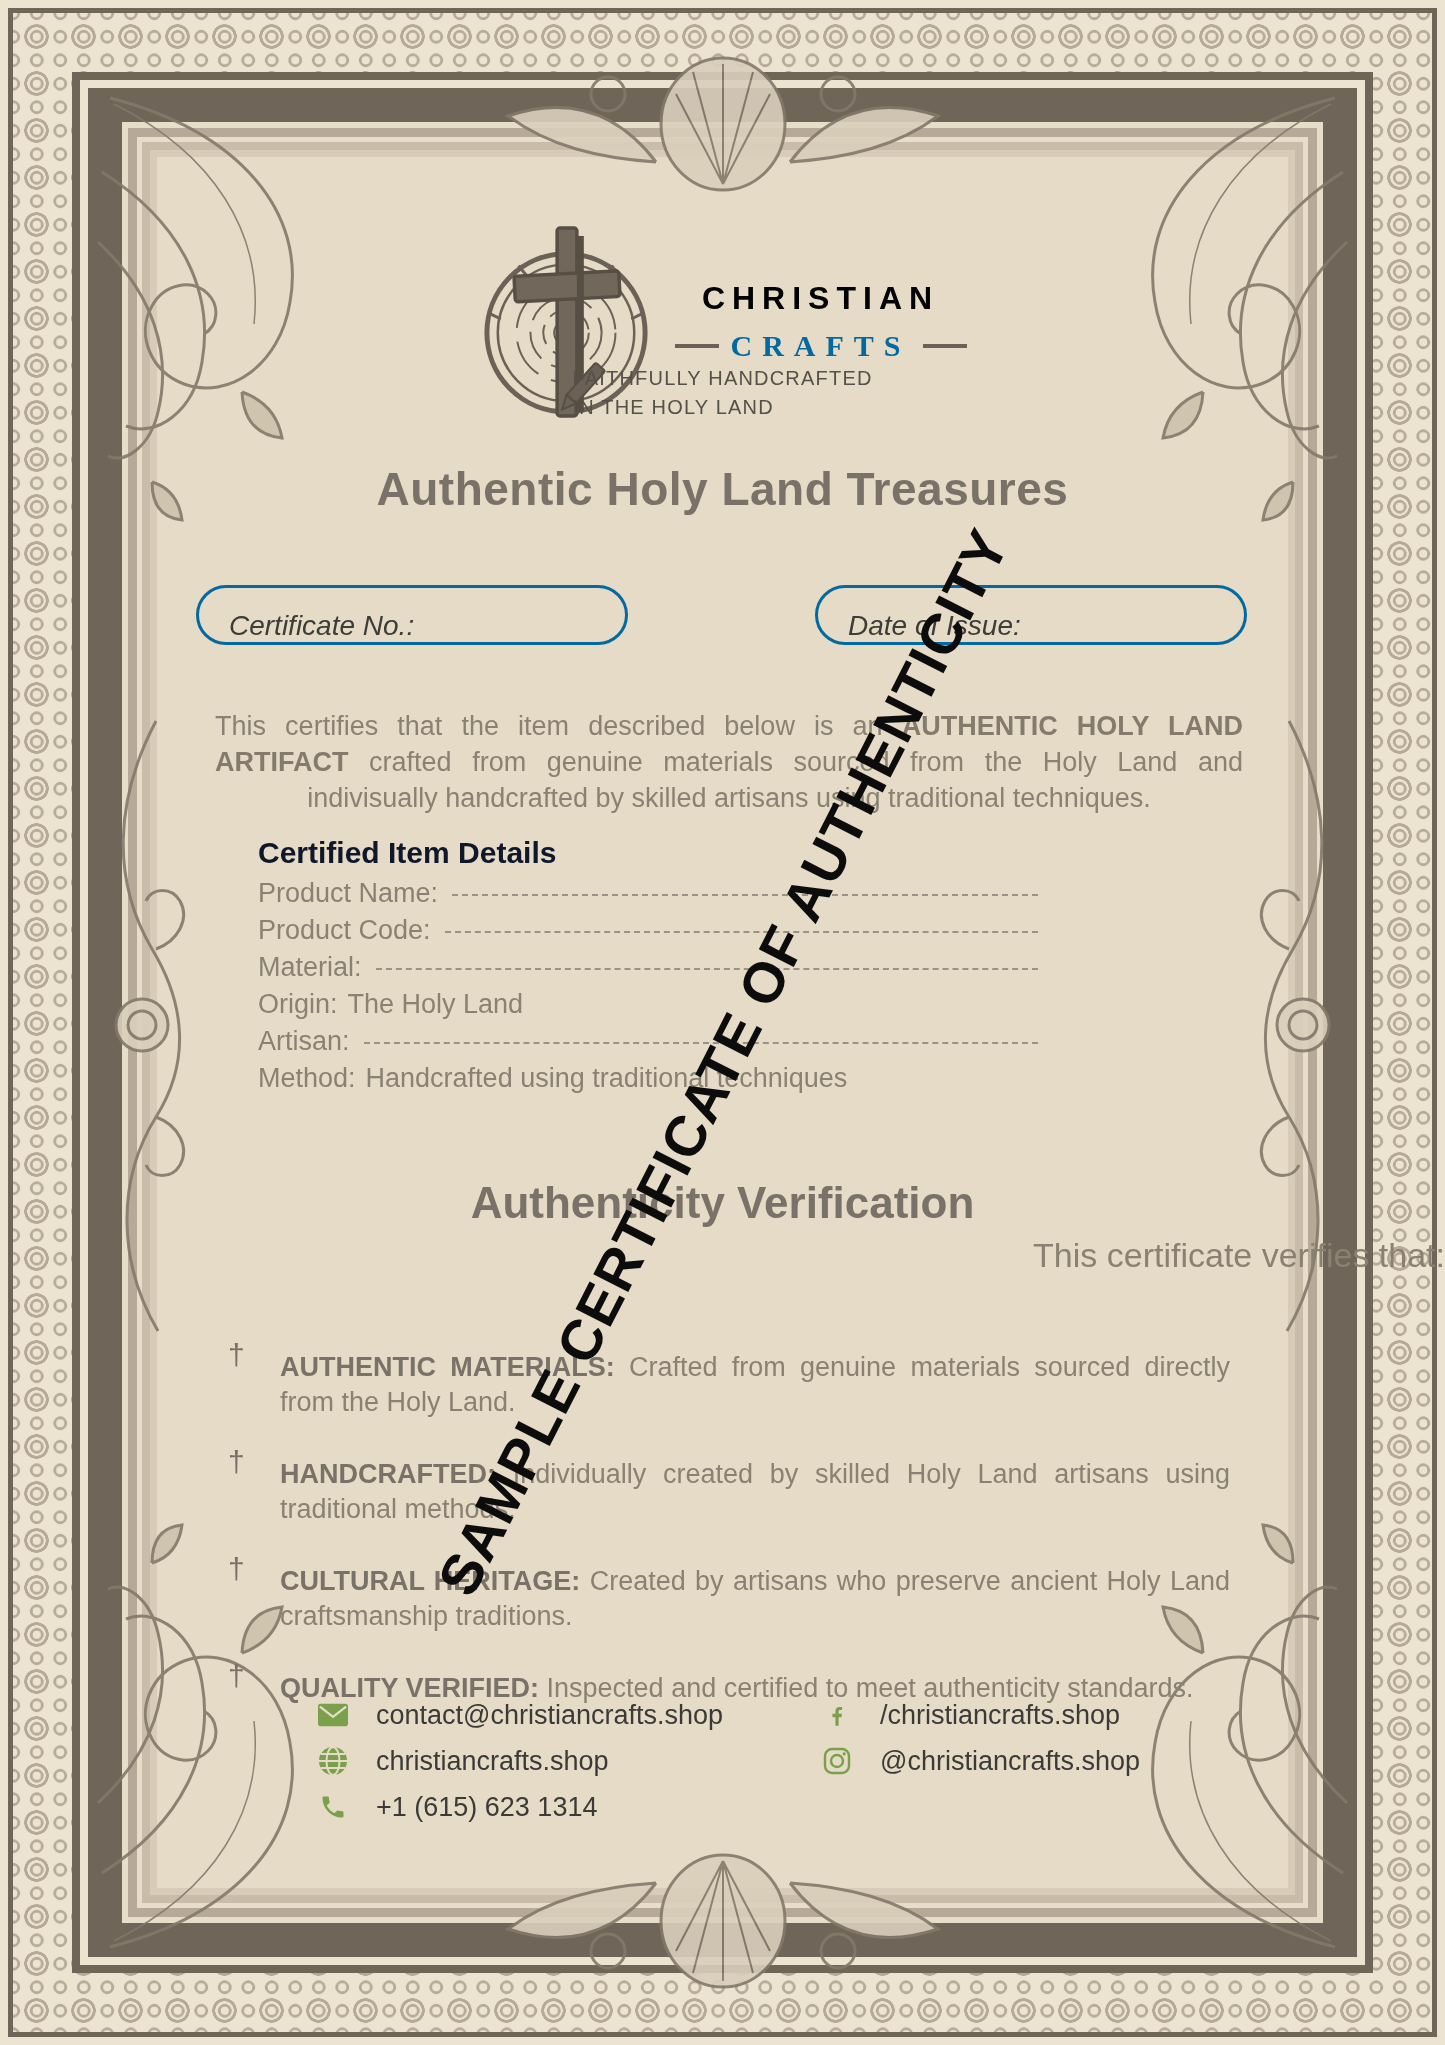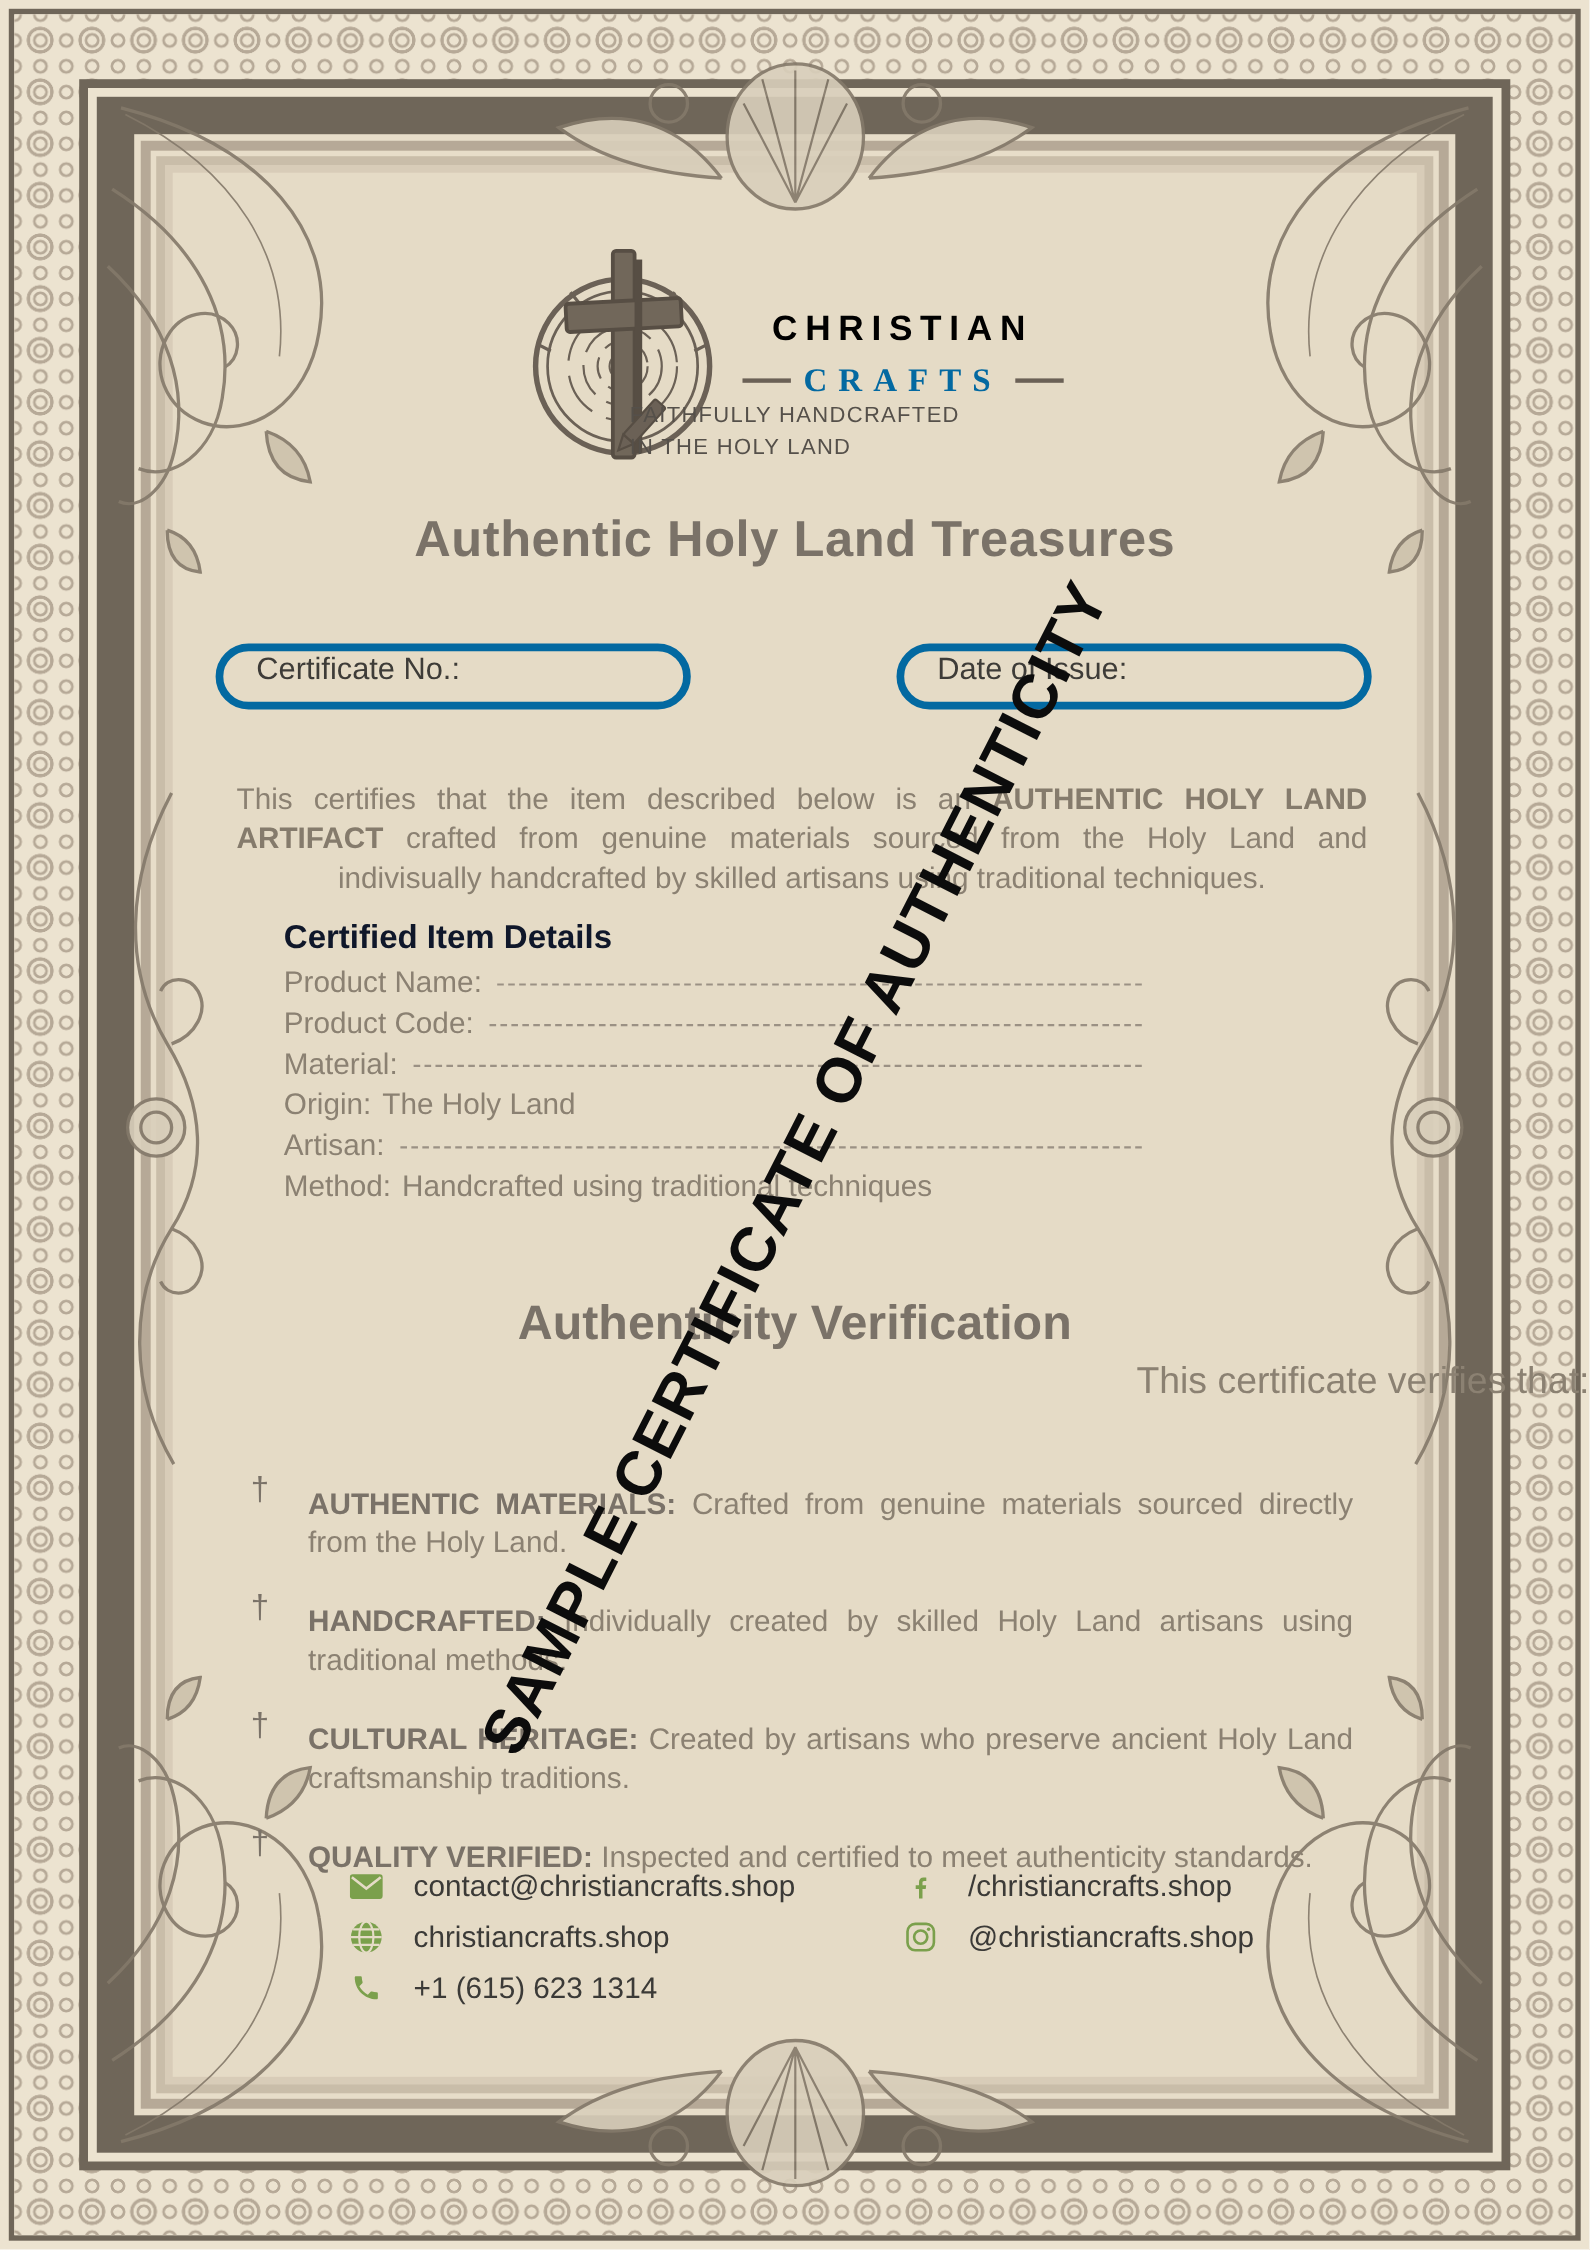--- a/index.html
+++ b/index.html
@@ -45,21 +45,21 @@
   .brand{display:flex;flex-direction:column;align-items:center;}
   .brand-line1{font-size:32px;font-weight:700;letter-spacing:7px;color:#000000;}
   .brand-line2-wrap{display:flex;align-items:center;gap:12px;margin-top:12px;}
   .brand-line2{font-size:30px;font-weight:700;letter-spacing:10px;color:#0369a1;font-family:Liberation Serif, serif;}
   .dash-line{width:44px;border-top:4px solid #6b6156;}
   .tagline{position:absolute;top:364px;left:50%;transform:translateX(-50%);
     font-size:20px;letter-spacing:1.2px;color:#55504a;line-height:1.45;font-weight:500;}
   .title{position:absolute;top:462px;width:100%;text-align:center;
     font-size:46px;font-weight:800;color:#7a7268;letter-spacing:.5px;}
   .field-box{position:absolute;top:585px;height:60px;width:432px;
-    border:7px solid #0369a1;border-radius:32px;display:flex;align-items:flex-start;padding-left:30px;box-sizing:border-box;}
+    border:3px solid #0369a1;border-radius:32px;display:flex;align-items:flex-end;padding-left:30px;box-sizing:border-box;font-style:italic;}
   .field-box.left{left:196px;}
   .field-box.right{left:815px;}
   .field-label{font-size:28px;color:#3e3c38;}
   .intro{position:absolute;top:682px;left:215px;width:1028px;
     font-size:27px;line-height:1.33;color:#8b8172;text-align:justify;text-align-last:center;}
   .intro strong{font-weight:700;color:#857b6c;}
   .details{position:absolute;top:836px;left:258px;width:780px;}
   .details-heading{font-size:30px;font-weight:800;color:#0f172a;margin-bottom:8px;}
   .detail-row{display:flex;align-items:baseline;font-size:27px;color:#8b8172;height:37px;}
   .detail-dash{flex:1;border-bottom:2px dashed #9b9184;margin-left:14px;transform:translateY(-6px);}

